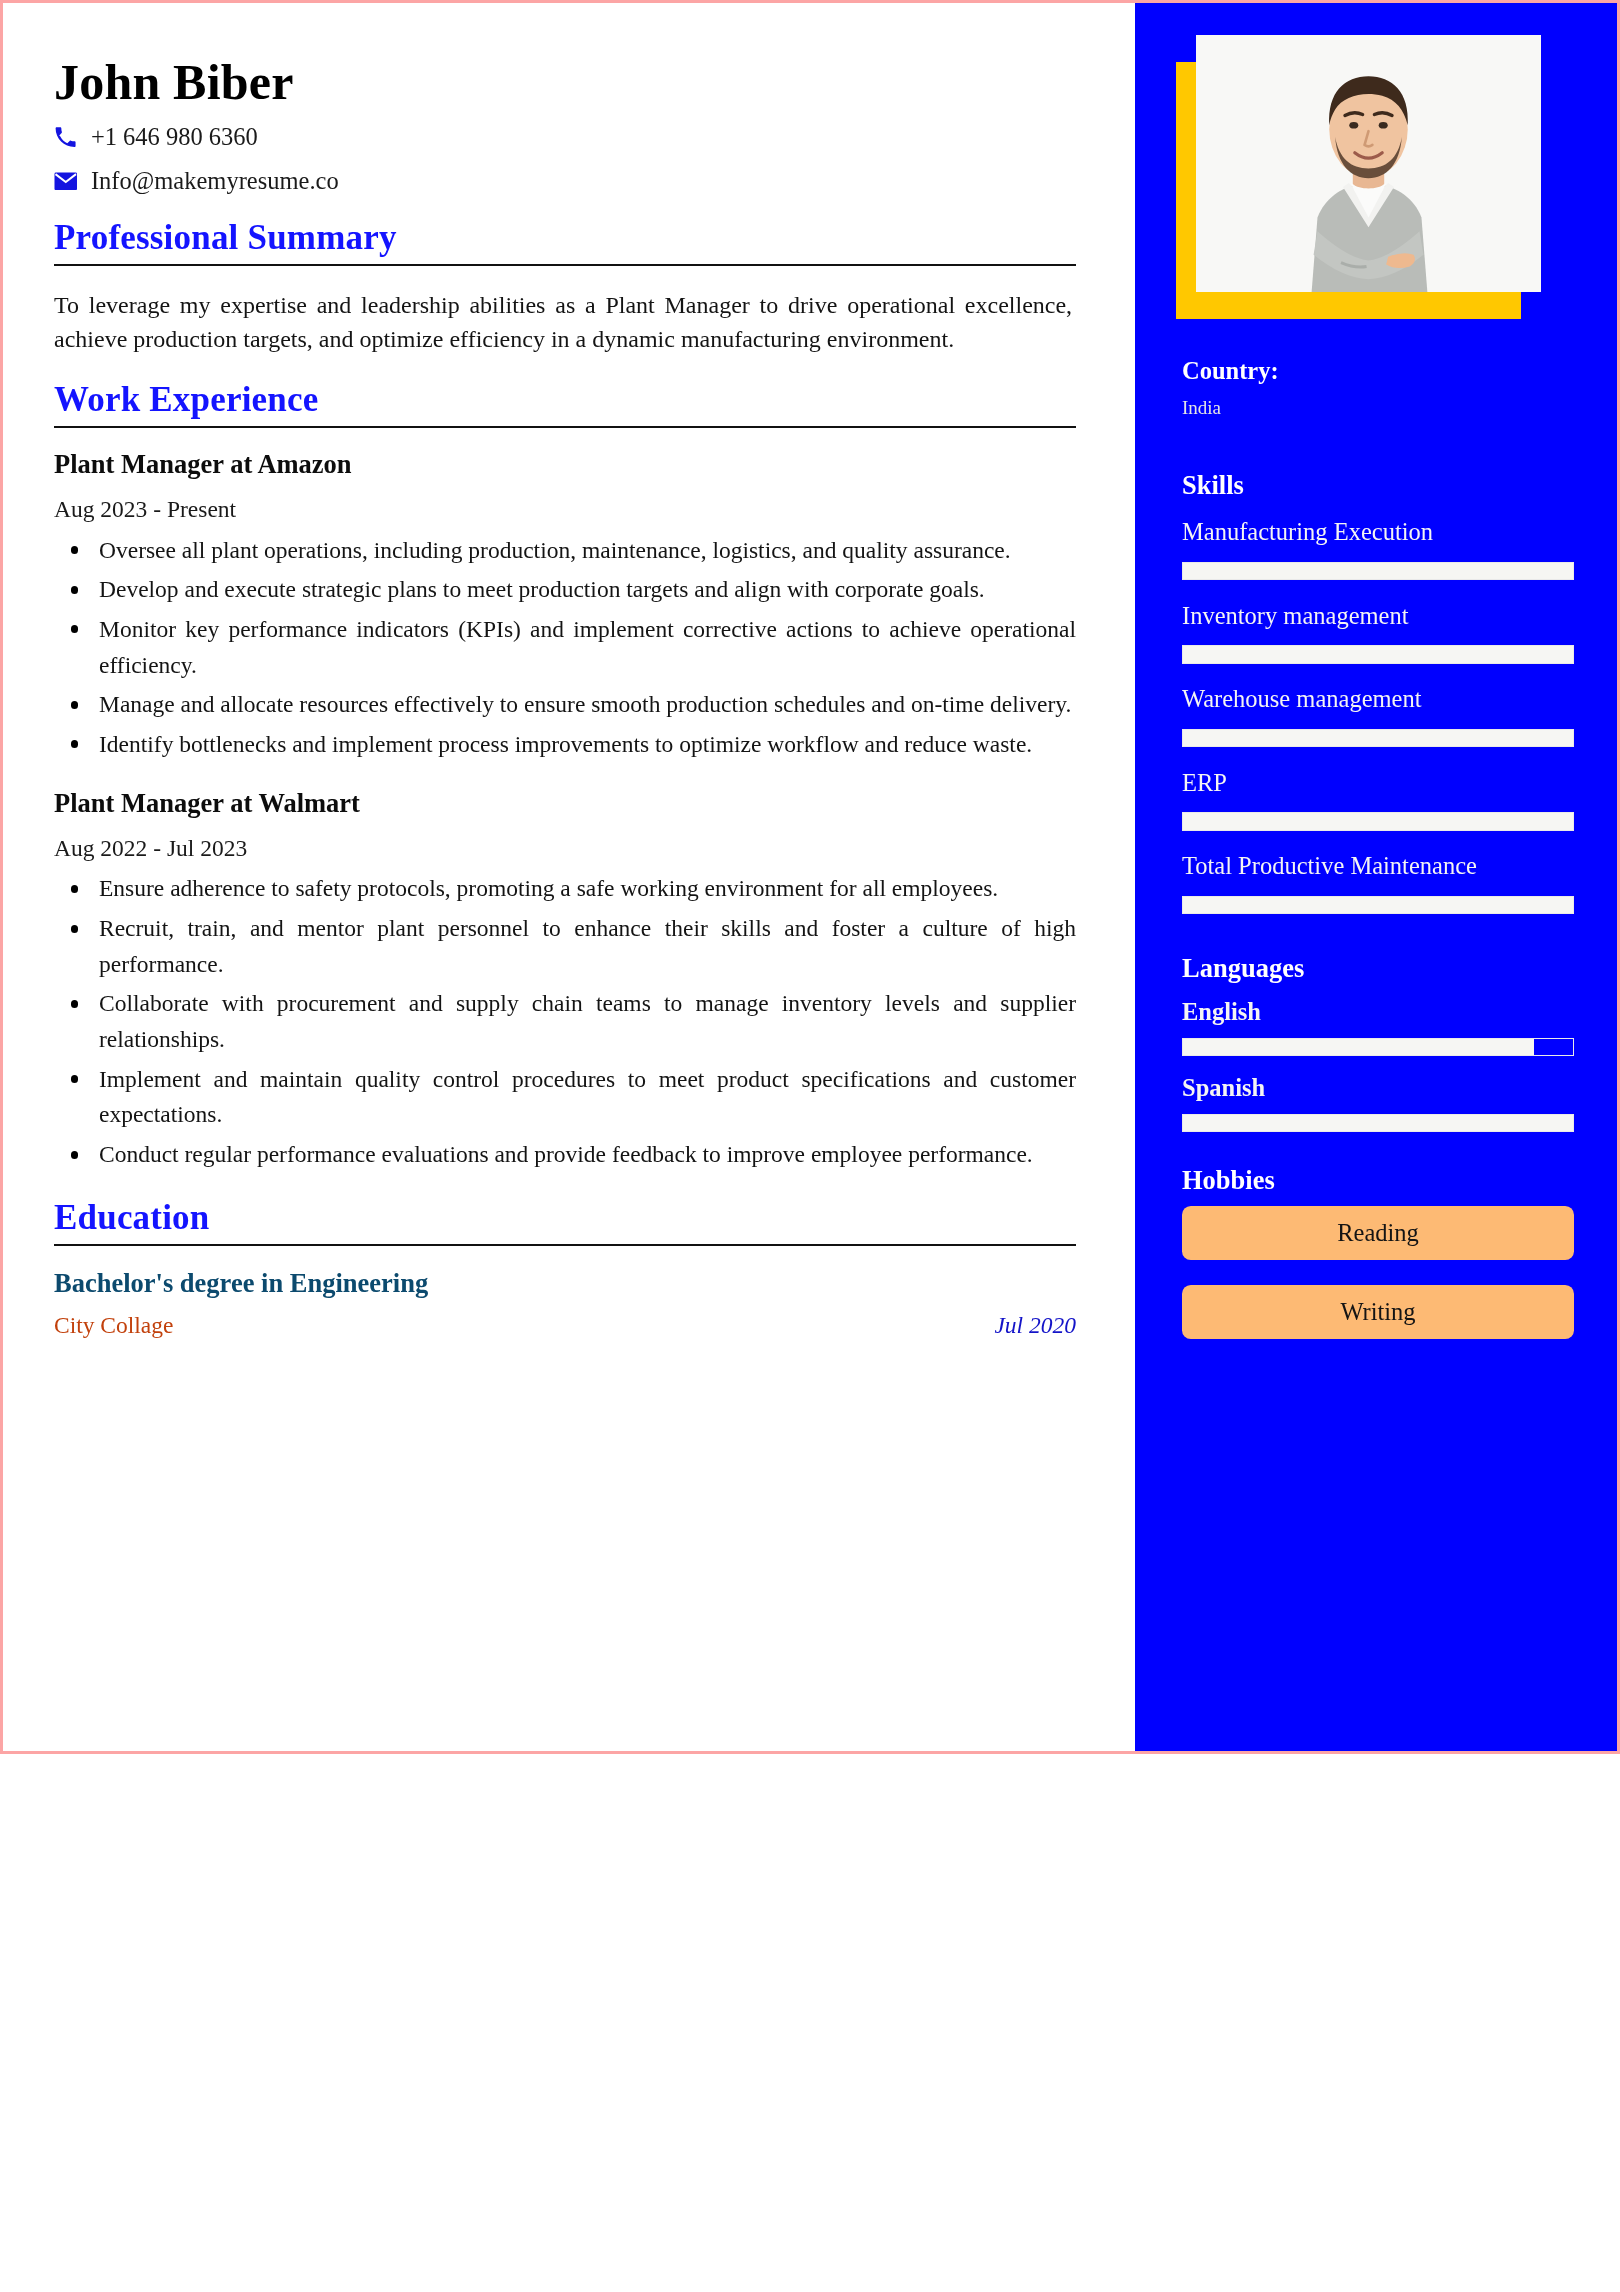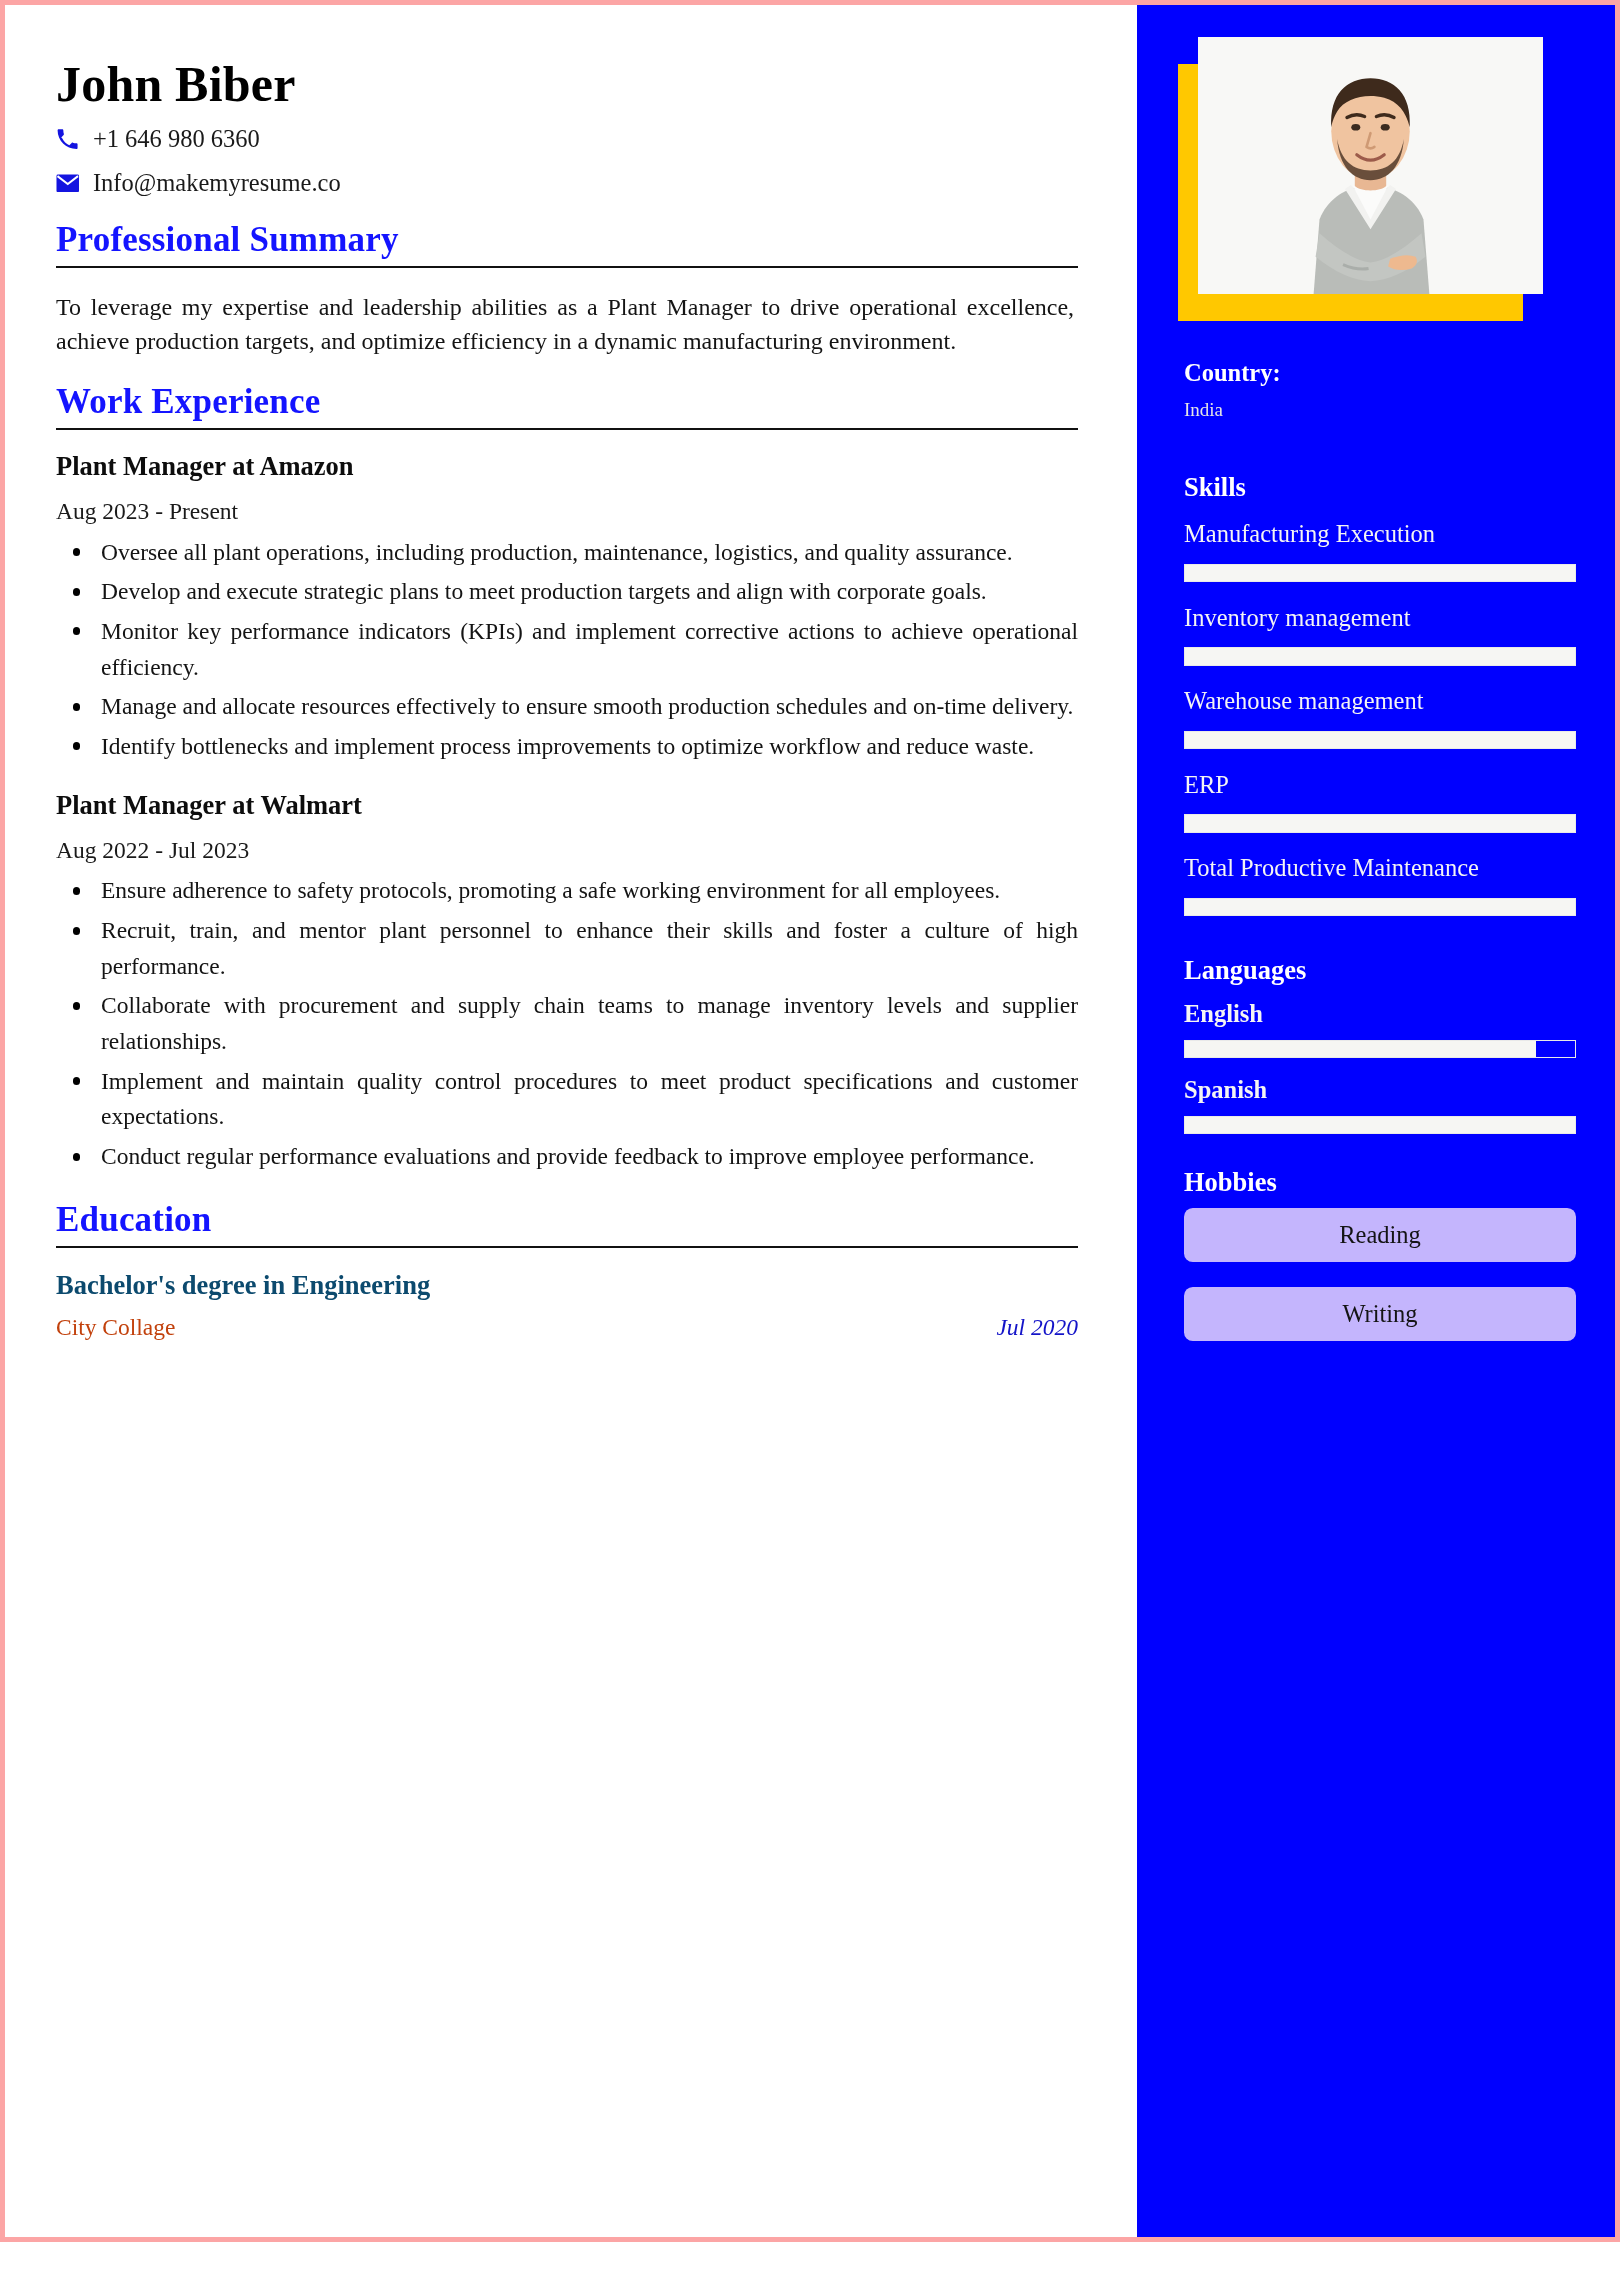--- a/index.html
+++ b/index.html
@@ -8,26 +8,26 @@
     padding: 0;
     background: #ffffff;
   }
   body {
     font-family: "Liberation Serif", "DejaVu Serif", serif;
   }
 
   .page {
     position: relative;
     width: 1620px;
-    height: 2242px;
+    height: 1754px;
     background: #ffffff;
     box-sizing: border-box;
     overflow: hidden;
     display: flex;
-    border: 5px solid #fca5a5;
+    border: 3px solid #fca5a5;
   }
 
   
   .main-col {
     width: 1132px;
     flex: 0 0 1132px;
     box-sizing: border-box;
     padding: 33px 59px 0 51px;
     background: #ffffff;
   }
@@ -235,21 +235,21 @@
   }
 
   .lang-name {
     font-size: 24.5px;
     color: #f4f4f4;
     margin: 13.7px 0 11.8px 0;
     font-weight: bold;
   }
 
   .hobby-pill {
-    background: #c4b5fd;
+    background: #fdba74;
     color: #141414;
     font-size: 24.5px;
     text-align: center;
     border-radius: 8.8px;
     padding: 12.7px 9.8px;
     margin: 0 0 25.5px 0;
   }
 </style>
 </head>
 <body>

